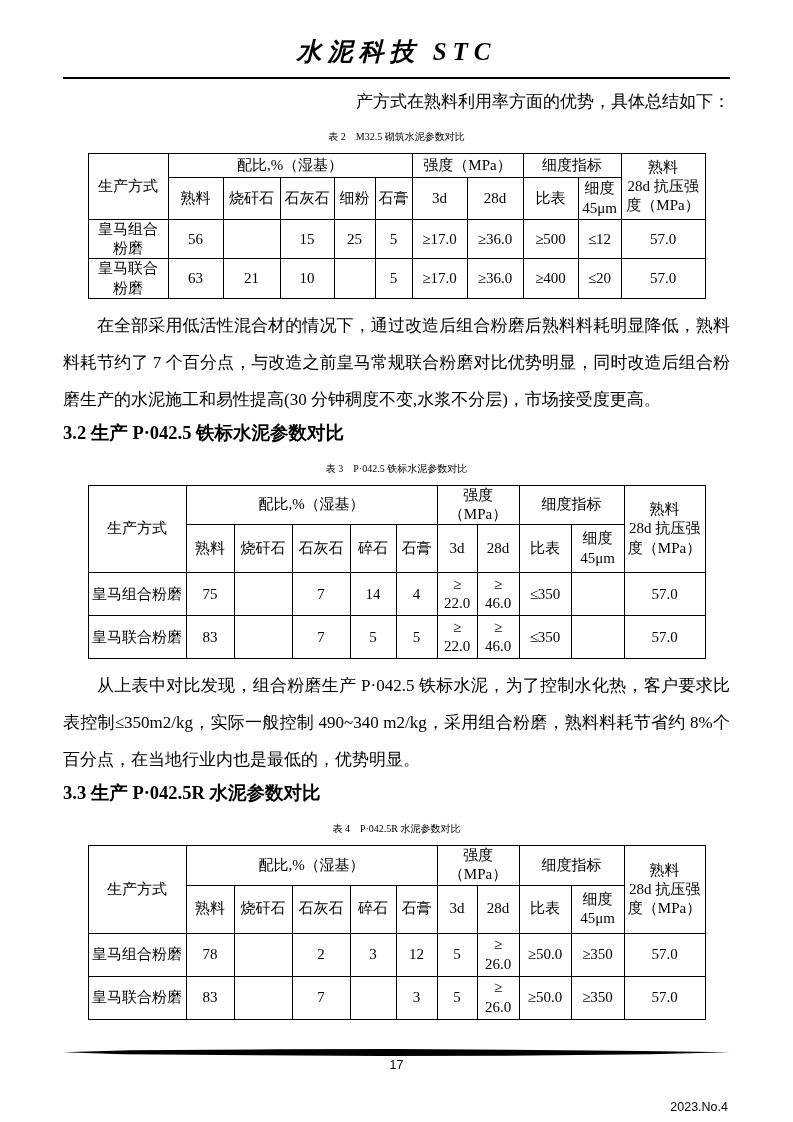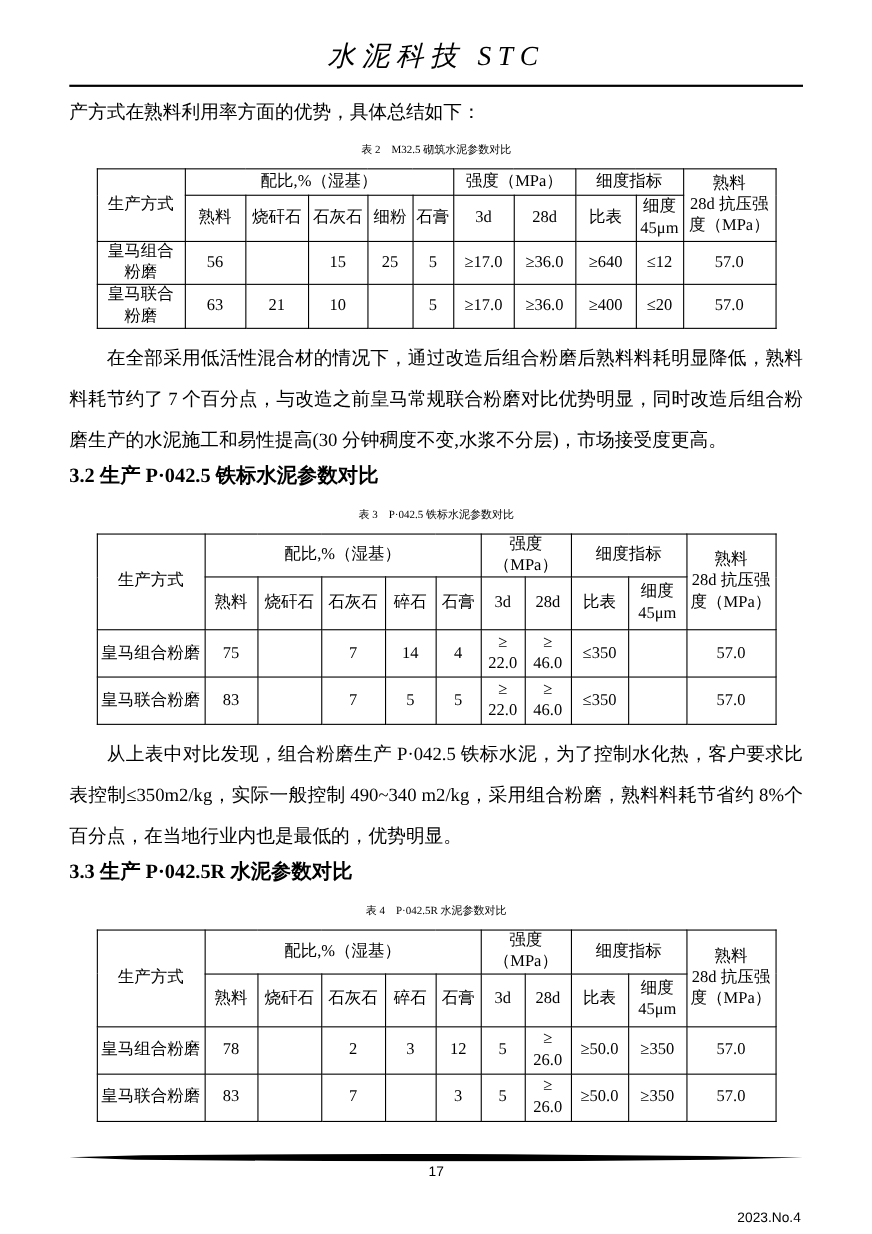--- a/index.html
+++ b/index.html
@@ -4,26 +4,26 @@
 <style>
   html,body{margin:0;padding:0;}
   body{
     width:793px;height:1122px;background:#ffffff;color:#000;
     font-family:"Liberation Serif","DejaVu Serif",serif;
     position:relative;overflow:hidden;
   }
   .page{position:absolute;inset:0;padding:36px 63px 0;box-sizing:border-box;}
 
   .journal-title{
-    text-align:center;font-size:25px;font-style:italic;font-weight:normal;
+    text-align:center;font-size:25px;font-style:italic;font-weight:bold;
     letter-spacing:6px;line-height:32px;
   }
   .header-rule{border-bottom:2.5px solid #000;margin-top:9px;}
 
-  .intro{font-size:17px;line-height:25px;margin-top:10px;}
+  .intro{font-size:17px;line-height:25px;margin-top:10px;text-align:right;}
 
   .section-heading{
     font-family:"Liberation Sans","DejaVu Sans",sans-serif;
     font-size:18.5px;font-weight:bold;margin:10px 0 0;line-height:25px;
   }
   .section-heading.tight{margin-top:3px;font-family:Liberation Serif, serif;}
 
   .tcaption{text-align:center;font-size:10px;line-height:19px;margin-top:13px;}
 
   table.data-table{
@@ -111,21 +111,21 @@
         <tr>
           <th>皇马组合
 粉磨</th>
           <td>56</td>
           <td></td>
           <td>15</td>
           <td>25</td>
           <td>5</td>
           <td>≥17.0</td>
           <td>≥36.0</td>
-          <td>≥640</td>
+          <td>≥500</td>
           <td>≤12</td>
           <td>57.0</td>
         </tr>
         <tr>
           <th>皇马联合
 粉磨</th>
           <td>63</td>
           <td>21</td>
           <td>10</td>
           <td></td>

